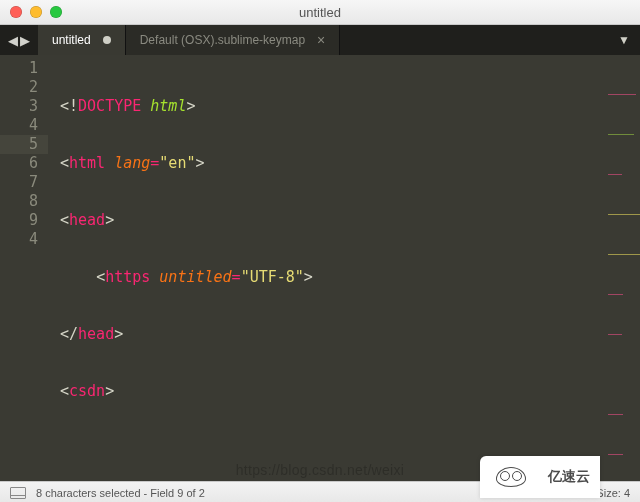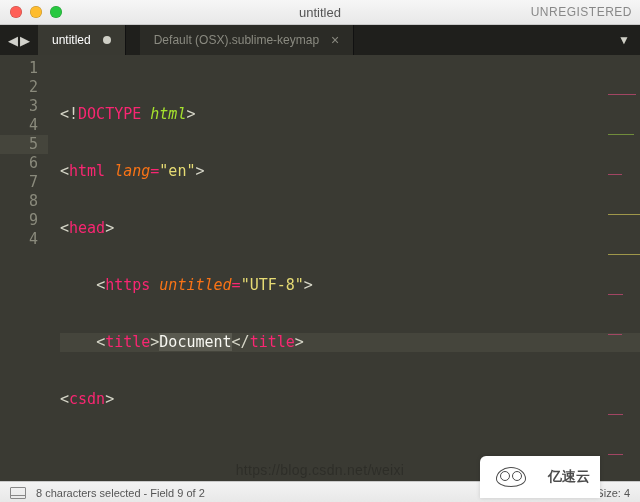--- a/index.html
+++ b/index.html
@@ -67,21 +67,20 @@
     cursor: pointer;
     border-right: 1px solid #111;
   }
   .tab.active {
     background: #393932;
     color: #fff;
   }
   .tab.inactive {
     background: #2b2b26;
     color: #8a8a80;
-    margin-left: 14px;
   }
   .tab .dirty {
     width: 8px; height: 8px; border-radius: 50%;
     background: #cfcfc6; display: inline-block;
   }
   .tab .close {
     font-size: 14px; color: #8a8a80;
   }
   .tablabel {
     max-width: 190px;
@@ -115,21 +114,21 @@
   }
   .gutter div { height: 19px; }
   .highlighted-row {
     background: #45453c;
     margin: 0 -10px 0 0;
     padding-right: 10px;
   }
 
   .code {
     flex: 1;
-    padding: 12px 0 0 12px;
+    padding: 4px 0 0 12px;
     color: #d6d6c8;
     white-space: pre;
     position: relative;
   }
   .line { height: 19px; }
   .line.hl { background: #45453c; }
 
   
   .pun { color: #d6d6c8; } 
   .tag { color: #f92672; } 
@@ -227,21 +226,20 @@
 </head>
 <body>
 
 <div class="titlebar">
   <div class="traffic">
     <div class="dot red"></div>
     <div class="dot yellow"></div>
     <div class="dot green"></div>
   </div>
   <div class="wtitle">untitled</div>
-  <div class="reg">UNREGISTERED</div>
 </div>
 
 <div class="tabbar">
   <div class="navbtns">
     <span>◀</span>
     <span>▶</span>
   </div>
   <div class="tab active">
     <span class="tablabel">untitled</span>
     <span class="dirty"></span>
@@ -265,21 +263,21 @@
     <div>8</div>
     <div>9</div>
     <div>4</div>
   </div>
 
   <div class="code">
     <div class="line"><span class="pun">&lt;!</span><span class="doctype">DOCTYPE</span><span> </span><span class="dtname">html</span><span class="pun">&gt;</span></div>
     <div class="line"><span class="pun">&lt;</span><span class="tag">html</span><span> </span><span class="attr">lang</span><span class="eq">=</span><span class="str">"en"</span><span class="pun">&gt;</span></div>
     <div class="line"><span class="pun">&lt;</span><span class="tag">head</span><span class="pun">&gt;</span></div>
     <div class="line"><span>    </span><span class="pun">&lt;</span><span class="tag">https</span><span> </span><span class="attr">untitled</span><span class="eq">=</span><span class="str">"UTF-8"</span><span class="pun">&gt;</span></div>
-    <div class="line hl"><span>    </span><span class="pun">&lt;</span><span class="tag">title</span><span class="pun">&gt;</span><span class="txt sel">Document</span><span class="pun">&lt;/</span><span class="tag">title</span><span class="pun">&gt;</span></div>
+    <div class="line"><span class="pun">&lt;/</span><span class="tag">head</span><span class="pun">&gt;</span></div>
     <div class="line"><span class="pun">&lt;</span><span class="tag">csdn</span><span class="pun">&gt;</span></div>
     
     
     
 
     <div class="minimap">
       <div class="mline tagc" style="width:70%"></div>
       <div class="mline attc" style="width:65%"></div>
       <div class="mline tagc" style="width:35%"></div>
       <div class="mline strc" style="width:80%"></div>

